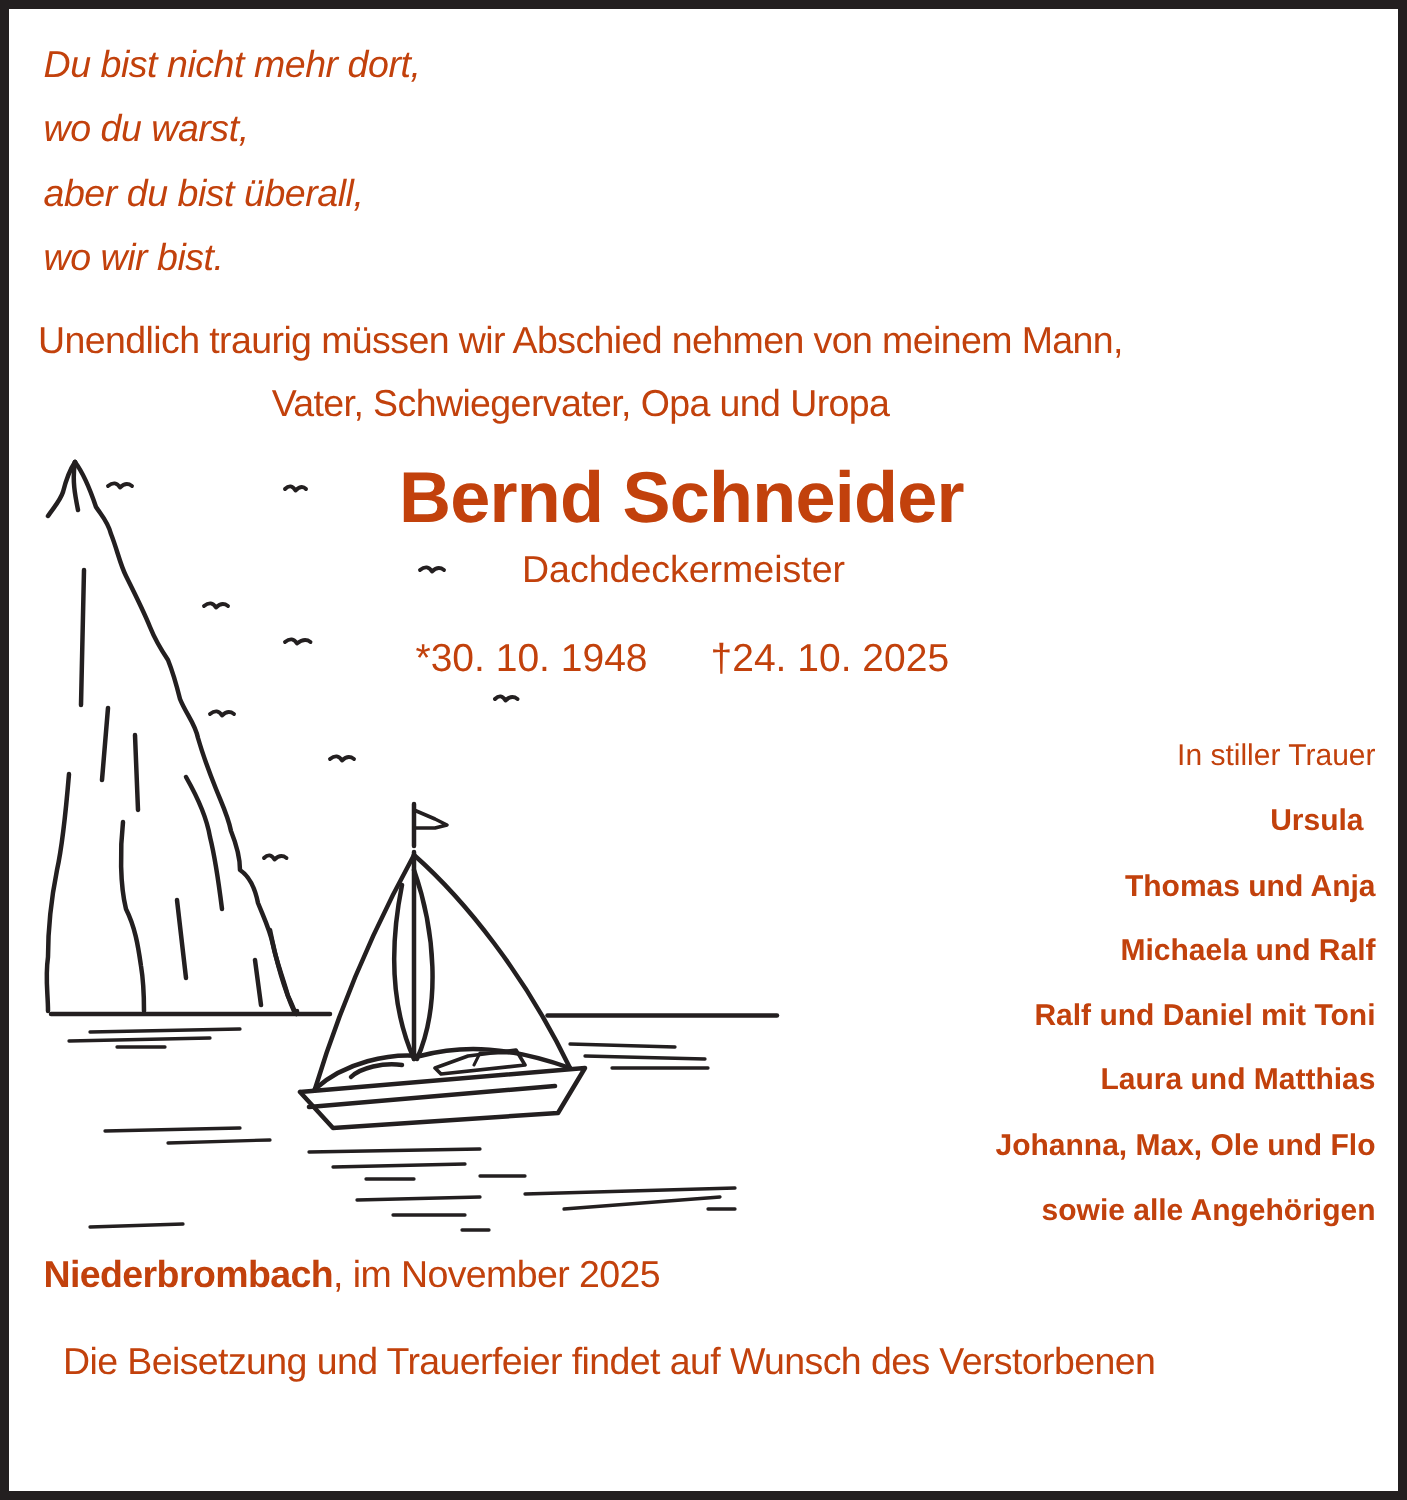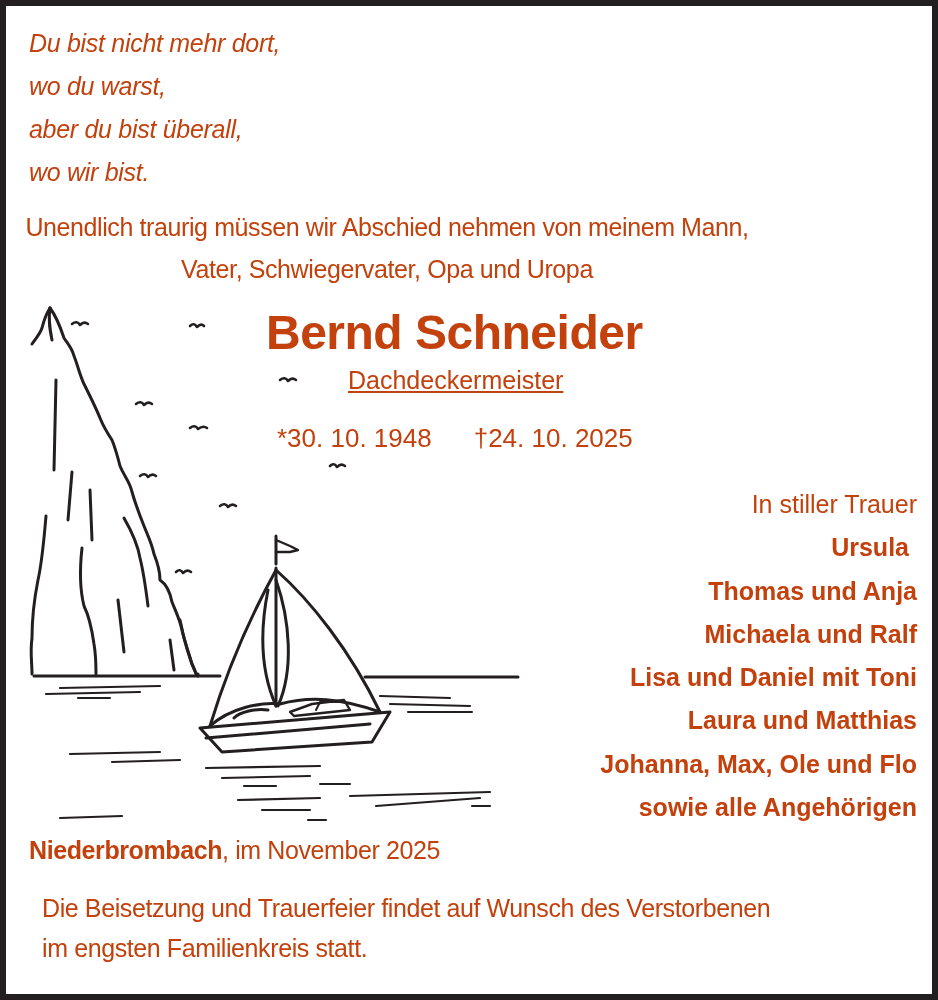--- a/index.html
+++ b/index.html
@@ -6,24 +6,24 @@
   body { width: 938px; height: 1000px; position: relative; overflow: hidden; }
   .frame {
     position: absolute; left: 0; top: 0; width: 938px; height: 1000px;
     box-sizing: border-box; border: 6px solid #231f20; background: #fff;
   }
   .txt { position: absolute; color: #c2410c; font-family: "Liberation Sans", sans-serif; white-space: nowrap; }
   .poem { left: 29px; top: 22px; font-style: italic; font-size: 25px; line-height: 43px; letter-spacing: -0.3px; }
   .poem div { height: 43px; }
   .intro { left: 0; width: 774px; text-align: center; font-size: 25px; line-height: 42px; letter-spacing: -0.4px; top: 206px; }
   .name { left: 266px; top: 305px; font-size: 48px; font-weight: bold; letter-spacing: -0.5px; }
-  .profession { left: 348px; top: 366px; font-size: 25px; text-decoration: underline; }
+  .profession { left: 348px; top: 366px; font-size: 25px; }
   .dates { left: 277px; top: 423px; font-size: 26px; word-spacing: 0; }
   .dates span.gap { display: inline-block; width: 42px; }
-  .mourners { right: 21px; top: 483px; text-align: right; font-size: 25px; line-height: 43.3px; }
+  .mourners { right: 21px; top: 483px; text-align: right; font-size: 20px; line-height: 43.3px; }
   .mourners .intro-line { font-weight: normal; }
   .mourners .fam { font-weight: bold; }
   .place { left: 29px; top: 836px; font-size: 25px; letter-spacing: -0.4px; }
   .place b { font-weight: bold; text-align: right; }
   .notice { left: 42px; top: 888px; font-size: 25px; line-height: 40px; letter-spacing: -0.4px; }
   .illustration { position: absolute; left: 20px; top: 300px; }
 </style>
 </head>
 <body>
 
@@ -118,24 +118,23 @@
 <div class="txt profession">Dachdeckermeister</div>
 <div class="txt dates">
   <span>*30. 10. 1948</span><span class="gap"></span><span>†24. 10. 2025</span>
 </div>
 
 <div class="txt mourners">
   <div class="intro-line">In stiller Trauer</div>
   <div class="fam" style="padding-right:8px">Ursula</div>
   <div class="fam">Thomas und Anja</div>
   <div class="fam">Michaela und Ralf</div>
-  <div class="fam">Lisa und Daniel mit Toni</div>
+  <div class="fam">Ralf und Daniel mit Toni</div>
   <div class="fam">Laura und Matthias</div>
   <div class="fam">Johanna, Max, Ole und Flo</div>
   <div class="fam">sowie alle Angehörigen</div>
 </div>
 
 <div class="txt place"><b>Niederbrombach</b><span>, im November 2025</span></div>
 
 <div class="txt notice">
   <div>Die Beisetzung und Trauerfeier findet auf Wunsch des Verstorbenen</div>
-  <div>im engsten Familienkreis statt.</div>
 </div>
 
 </body></html>

